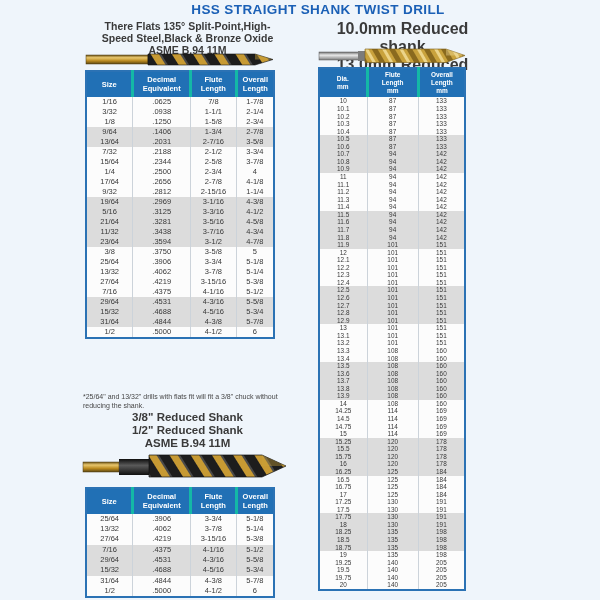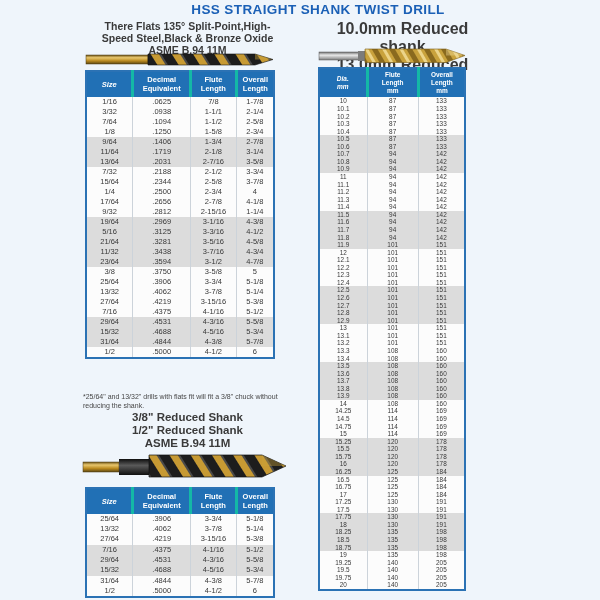--- a/index.html
+++ b/index.html
@@ -15,21 +15,21 @@
   #flats-heading{top:21px;left:85px;width:205px;font-size:10.5px;}
   #metric-heading{top:20px;left:320px;width:165px;font-size:16px;}
   #rs-heading{top:411px;left:85px;width:205px;font-size:11.5px;}
 
   #flats-note{top:392px;left:83px;width:207px;font-size:7px;color:#474747;line-height:1.3;}
 
   table.dtable{border-collapse:collapse;table-layout:fixed;background:#fcfcfc;
     border:2px solid #2b72b4;}
   table.dtable th{background:#2170b5;color:#ffffff;font-weight:bold;text-align:center;
     vertical-align:middle;white-space:pre-line;border-left:3px solid #14b8a6;padding:3px 0;}
-  table.dtable th:first-child{border-left:none;font-style:italic;}
+  table.dtable th:first-child{border-left:none;}
   table.dtable td{text-align:center;color:#383838;padding:0;vertical-align:middle;
     border-left:1px solid #ccd3da;overflow:hidden;white-space:nowrap;}
   table.dtable td:first-child{border-left:none;}
   table.dtable tr.gray td{background:#dcdcdc;}
 
   #flats-table{top:70px;left:85px;width:190px;}
   #flats-table th{font-size:7.5px;line-height:1.25;}
   #flats-table td{height:10px;font-size:7.5px;line-height:10px;}
   #flats-table th:nth-child(1),#flats-table td:nth-child(1){width:25%;}
   #flats-table th:nth-child(2),#flats-table td:nth-child(2){width:31%;}
@@ -123,42 +123,30 @@
           <td>7/8</td>
           <td>1-7/8</td>
         </tr>
         <tr>
           <td>3/32</td>
           <td>.0938</td>
           <td>1-1/1</td>
           <td>2-1/4</td>
         </tr>
         <tr>
-          <td>7/64</td>
-          <td>.1094</td>
-          <td>1-1/2</td>
-          <td>2-5/8</td>
-        </tr>
-        <tr>
           <td>1/8</td>
           <td>.1250</td>
           <td>1-5/8</td>
           <td>2-3/4</td>
         </tr>
         <tr class="gray">
           <td>9/64</td>
           <td>.1406</td>
           <td>1-3/4</td>
           <td>2-7/8</td>
-        </tr>
-        <tr class="gray">
-          <td>11/64</td>
-          <td>.1719</td>
-          <td>2-1/8</td>
-          <td>3-1/4</td>
         </tr>
         <tr class="gray">
           <td>13/64</td>
           <td>.2031</td>
           <td>2-7/16</td>
           <td>3-5/8</td>
         </tr>
         <tr>
           <td>7/32</td>
           <td>.2188</td>

